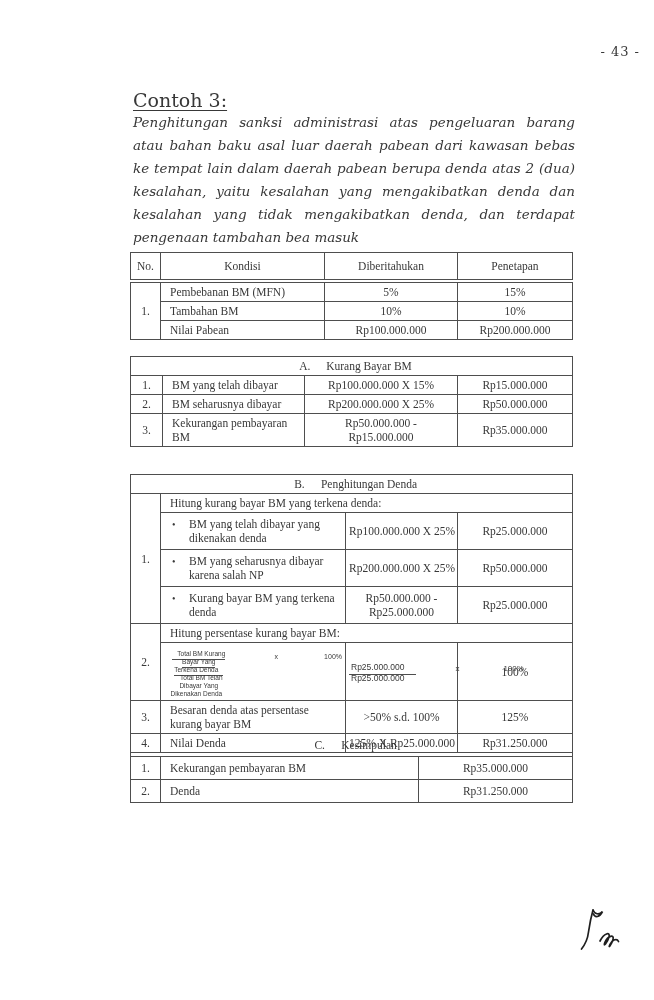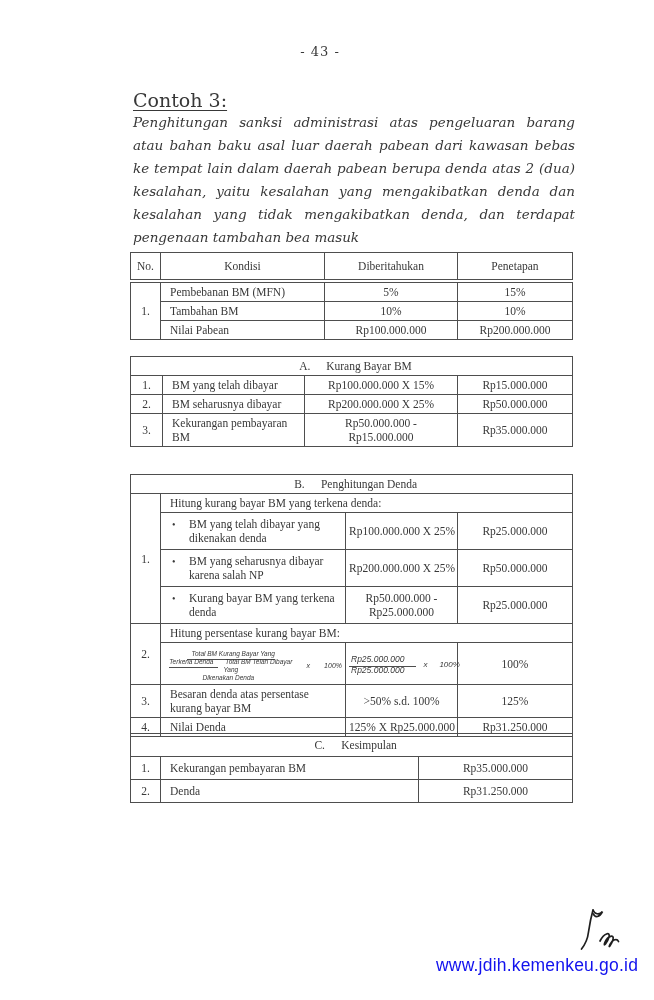--- a/index.html
+++ b/index.html
@@ -13,21 +13,21 @@
     position:relative;
     width:654px;height:1000px;
     background:var(--paper);
     font-family:"DejaVu Serif",serif;
     color:var(--ink);
     overflow:hidden;
   }
   
   .pagenum{
     position:absolute;top:44px;left:0;width:640px;
-    text-align:center;font-size:13px;letter-spacing:1px;
+    text-align:right;font-size:13px;letter-spacing:1px;
   }
   .heading{
     position:absolute;top:89px;left:133px;
     font-size:19px;
     text-decoration:underline;
     text-underline-offset:3px;
   }
   .para{
     position:absolute;top:111px;left:133px;width:442px;
     font-size:13.5px;line-height:23px;
@@ -55,21 +55,21 @@
   .t1 tr.hdr td{padding:6px 3px;border-bottom:4px double var(--bd);}
   
   .ta{top:356px;}
   
   .tb{top:474px;}
   .bl{display:flex;align-items:flex-start;text-align:left;padding:2px 2px 2px 8px;}
   .blt{flex:none;width:17px;font-size:10px;padding-top:1px;}
   .bl .bl-label{white-space:pre-line;}
   
   .fcell{padding:3px 2px;}
-  .fwrap{display:inline-flex;align-items:center;font-family:"Liberation Sans",sans-serif;font-style:italic;}
+  .fwrap{display:inline-flex;align-items:flex-start;font-family:"Liberation Sans",sans-serif;gap:32px;}
   .frac{font-size:6.5px;line-height:8px;}
   .frac .num{border-bottom:1px solid var(--bd);padding:0 5px 2px;white-space:pre-line;text-align:center;}
   .frac .den{padding:2px 5px 0;white-space:pre-line;text-align:center;}
   .fx{font-size:7px;margin-left:9px;}
   .fp{font-size:7px;margin-left:14px;}
   .frac2{font-size:8.5px;line-height:11px;text-align:left;}
   .frac2 .num{border-bottom:1px solid var(--bd);padding:0 12px 2px 2px;}
   .frac2 .den{padding:2px 0 0 2px;}
   .fx2{font-size:8px;margin-left:7px;}
   .fp2{font-size:8px;margin-left:12px;}
@@ -287,15 +287,14 @@
   </table>
 
   <svg class="sig" viewBox="0 0 66 66" aria-hidden="true">
     <g fill="none" stroke="#1f1f1f" stroke-width="1.7" stroke-linecap="round">
       <path d="M27 9 C25 16 23.5 24 22.5 31 C21.8 37 19.5 43 15.5 48"></path>
       <path d="M27 9 C28.5 13 33 14.5 36.5 10.5 C33.5 16.5 29 17 27.5 13"></path>
       <path d="M34 40 C38 32 44.5 30.5 43 36 C41.5 41.5 36.5 47 38.8 41.5 C41.8 34.5 48.5 33 47 38.5 C45.6 43.5 41.5 48.5 44 43.5 C46.4 38.5 51 37 52.5 40.5"></path>
     </g>
   </svg>
 
-  <a class="url">www.jdih.kemenkeu.go.id</a>
 
 </div>
 
 </body></html>

